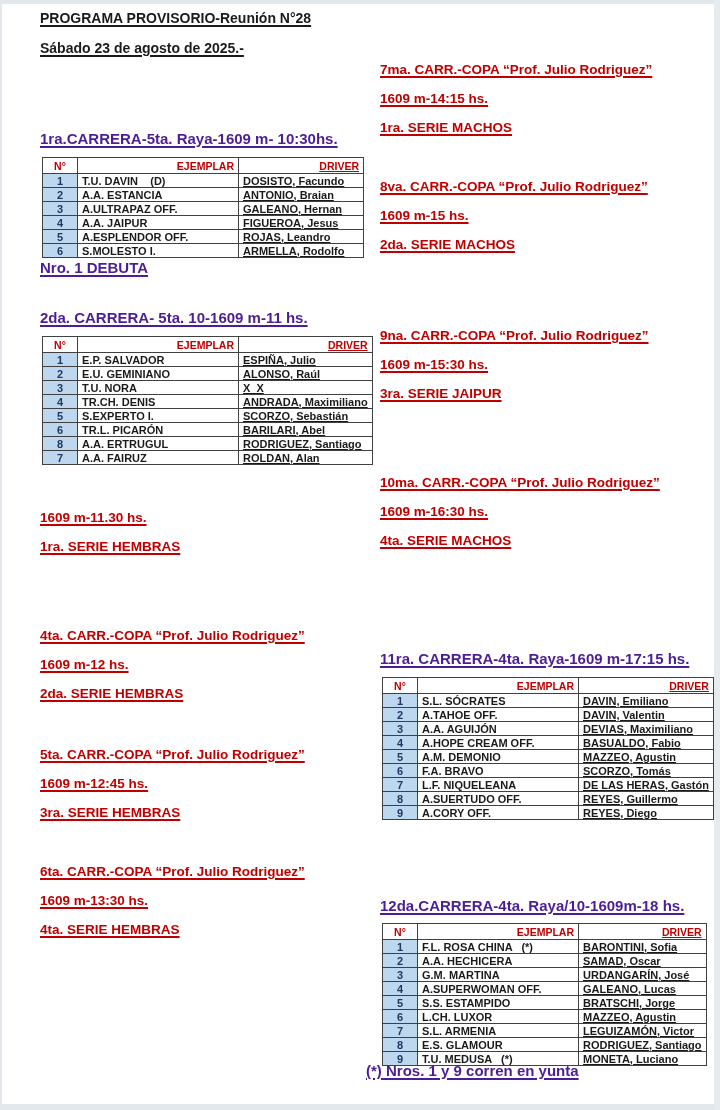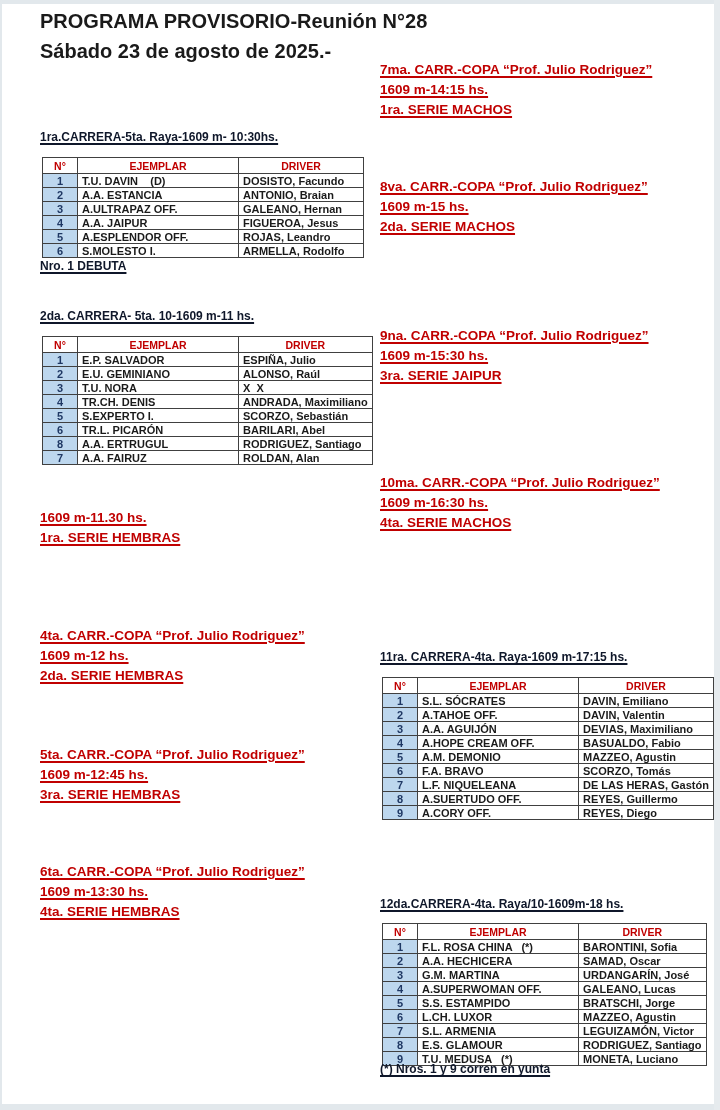--- a/index.html
+++ b/index.html
@@ -8,52 +8,52 @@
     background:#e2e8ec;
     font-family:"Liberation Sans", sans-serif;
     -webkit-font-smoothing:antialiased;
   }
   #page{
     position:absolute;left:2px;top:4px;width:712px;height:1100px;
     background:#ffffff;
   }
   .abs{position:absolute;}
   .title-black{
-    font-size:20px;font-weight:bold;color:#1a1a1a;
-    text-decoration-thickness:1.5px;text-underline-offset:2px;
+    font-size:14px;font-weight:bold;color:#1a1a1a;
+    text-decoration:underline;text-decoration-thickness:1.5px;text-underline-offset:2px;
     white-space:pre;
   }
   .hblue{
-    font-size:12px;font-weight:bold;color:#0f172a;
+    font-size:15px;font-weight:bold;color:#4c1d95;
     text-decoration:underline;text-decoration-thickness:1.5px;text-underline-offset:2px;
     white-space:pre;
   }
   .hred{
     font-size:13.5px;font-weight:bold;color:#c00000;
     text-decoration:underline;text-decoration-thickness:1.5px;text-underline-offset:2px;
     white-space:pre;
   }
-  .red-block .line{margin-bottom:4px;line-height:16px;}
+  .red-block .line{margin-bottom:13px;line-height:16px;}
   .race-table{
     border-collapse:collapse;table-layout:fixed;
     border:1.5px solid #404040;
     font-size:11px;font-weight:bold;color:#1a1a1a;
   }
   .race-table th,.race-table td{
     border:1px solid #404040;
     padding:0 4px;height:13px;line-height:12px;
     white-space:pre;overflow:hidden;
   }
   .race-table th{
-    color:#c00000;text-align:center;font-size:10.5px;height:15px;background:#ffffff;
+    color:#c00000;text-align:right;font-size:10.5px;height:15px;background:#ffffff;
   }
   .race-table th.num, .race-table td.num{width:26px;text-align:center;}
   .race-table td.num{background:#bdd7ee;color:#1f3864;}
   .race-table th.ejemplar, .race-table td.ejemplar{width:152px;}
-  .race-table th.driver, .race-table td.driver{width:116px;}
+  .race-table th.driver, .race-table td.driver{width:116px;text-decoration:underline;}
   #scrollbar{
     position:absolute;right:0;top:0;width:6px;height:1110px;background:#e6ebee;
   }
 </style>
 </head>
 <body>
 
 <div id="page">
 
   <div class="abs title-black" style="left:38px;top:6px">PROGRAMA PROVISORIO-Reunión N°28</div>
@@ -305,17 +305,17 @@
           <td class="ejemplar">E.S. GLAMOUR</td>
           <td class="driver">RODRIGUEZ, Santiago</td>
         </tr>
         <tr>
           <td class="num">9</td>
           <td class="ejemplar">T.U. MEDUSA   (*)</td>
           <td class="driver">MONETA, Luciano</td>
         </tr>
       </tbody>
   </table>
-  <div class="abs hblue" style="left:378px;top:1058px">(*) Nros. 1 y 9 corren en yunta</div>
+  <div class="abs hblue" style="left:364px;top:1058px">(*) Nros. 1 y 9 corren en yunta</div>
 
 </div>
 
 <div id="scrollbar"></div>
 
 </body></html>

